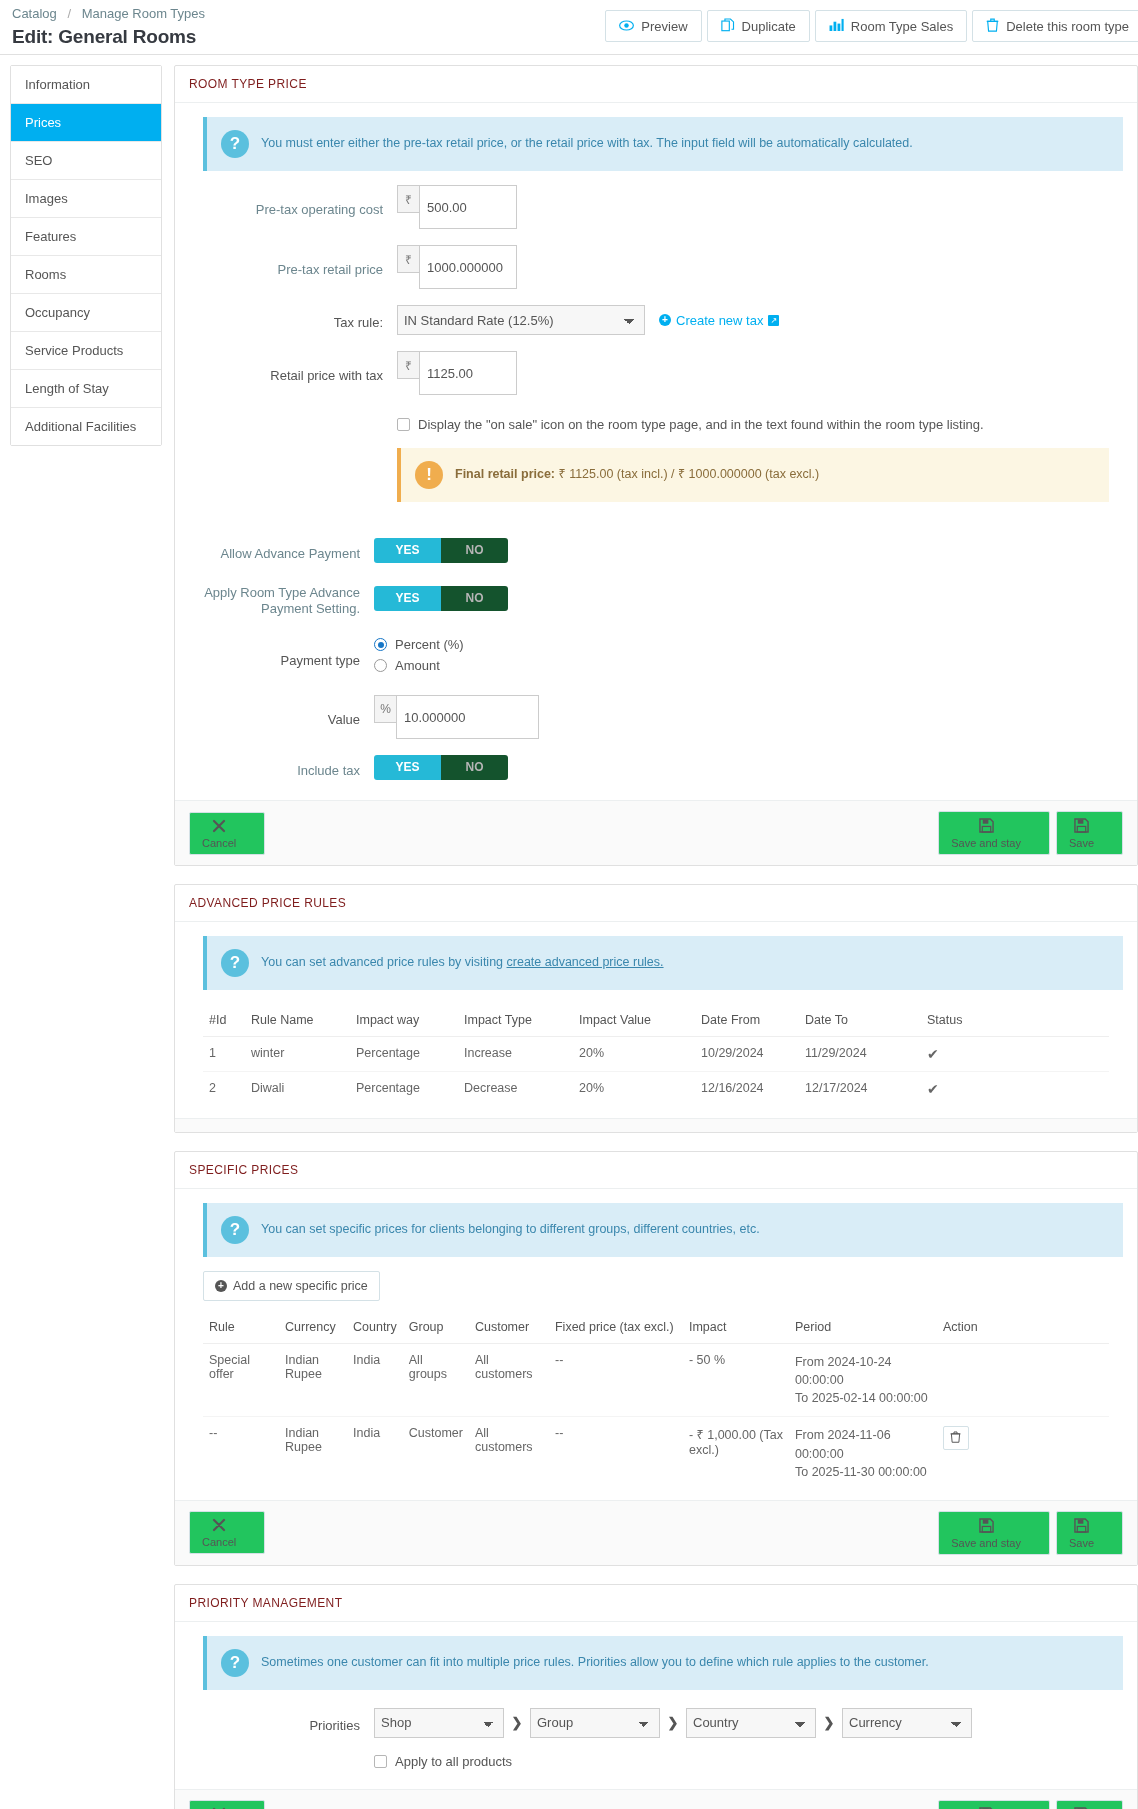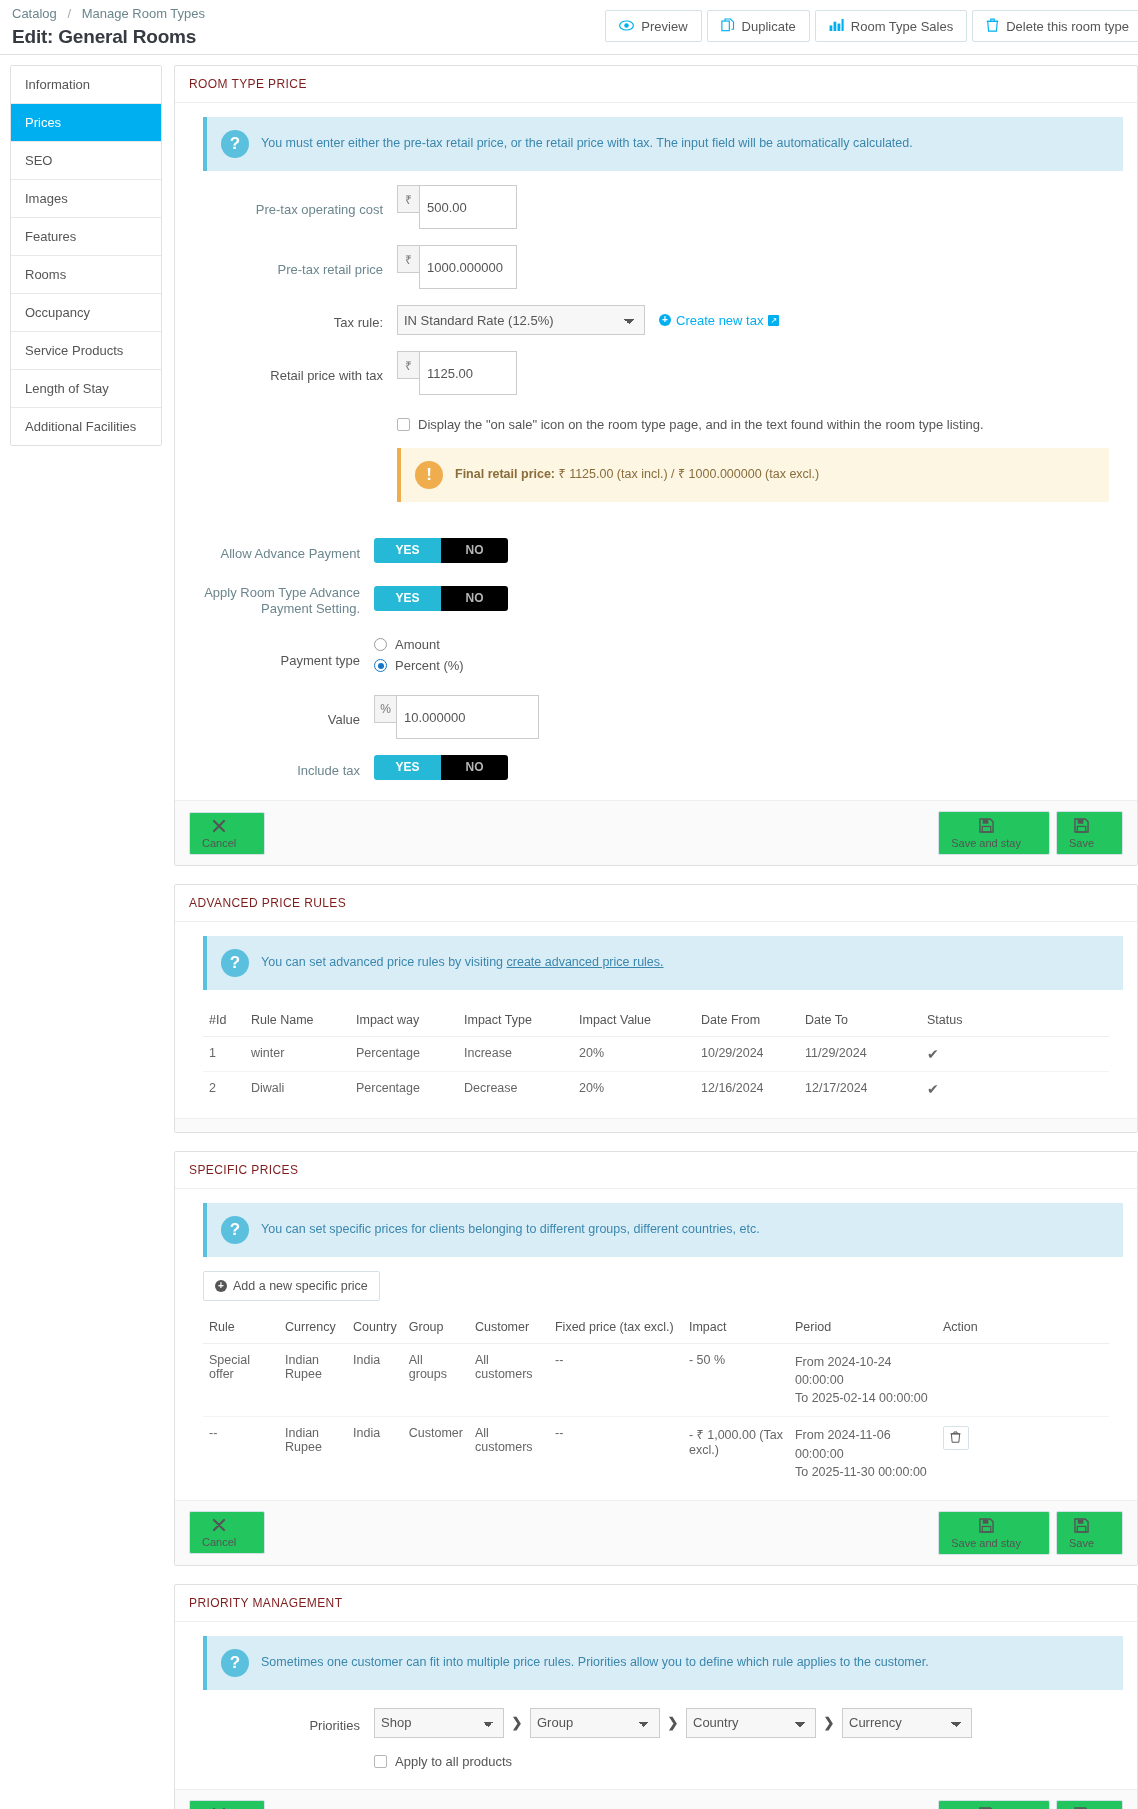--- a/index.html
+++ b/index.html
@@ -89,21 +89,21 @@
   .link-blue { color:#00aff0; font-size:13px; text-decoration:none; display:inline-flex; align-items:center; gap:5px; }
   .plus-ic { display:inline-block; width:12px; height:12px; border-radius:50%; background:#00aff0; color:#fff; font-size:10px; line-height:12px; text-align:center; font-weight:bold;}
   .ext-ic { display:inline-block; width:11px; height:11px; background:#00aff0; color:#fff; font-size:8px; line-height:11px; text-align:center; border-radius:1px;}
 
   .chk-line { display:flex; align-items:center; gap:8px; font-size:13px; color:#555; }
   .cbox { width:13px; height:13px; border:1px solid #b6b6b6; background:#fff; flex:none; border-radius:2px;}
 
   .switch { display:flex; width:134px; border-radius:3px; overflow:hidden; }
   .sw-y, .sw-n { flex:1; text-align:center; height:25px; line-height:25px; font-size:12px; font-weight:bold; cursor:pointer; }
   .sw-y { background:#25b9d7; color:#fff; }
-  .sw-n { background:#000000; color:#b5b5b5; }
+  .sw-n { background:#14532d; color:#b5b5b5; }
 
   .radio-line { display:flex; align-items:center; gap:8px; margin-bottom:6px; font-size:13px; color:#555;}
   .radio { width:13px; height:13px; border-radius:50%; border:1px solid #999; background:#fff; flex:none; position:relative; }
   .radio.on { border-color:#1676c7; }
   .radio.on:after { content:""; position:absolute; left:2.5px; top:2.5px; width:6px; height:6px; border-radius:50%; background:#1676c7;}
 
   
   .panel-foot {
     border-top:1px solid #eceff0; background:#fafafa; padding:10px 14px;
     display:flex; justify-content:space-between; align-items:center;
@@ -305,26 +305,26 @@
               <div class="sw-y">YES</div>
               <div class="sw-n">NO</div>
             </div>
           </div>
         </div>
 
         <div class="frow" style="margin-top:20px;">
           <div class="flabel dark" style="width:185px;">Payment type</div>
           <div class="fctl">
             <label class="radio-line">
+              <span class="radio on"></span>
+              <span>Percent (%)</span>
+            </label>
+            <label class="radio-line">
               <span class="radio"></span>
               <span>Amount</span>
-            </label>
-            <label class="radio-line">
-              <span class="radio on"></span>
-              <span>Percent (%)</span>
             </label>
           </div>
         </div>
 
         <div class="frow" style="margin-top:14px;">
           <div class="flabel dark" style="width:185px;">Value</div>
           <div class="fctl">
             <div class="input-group w165">
               <div class="igaddon">%</div>
               <input type="text" value="10.000000" style="">

